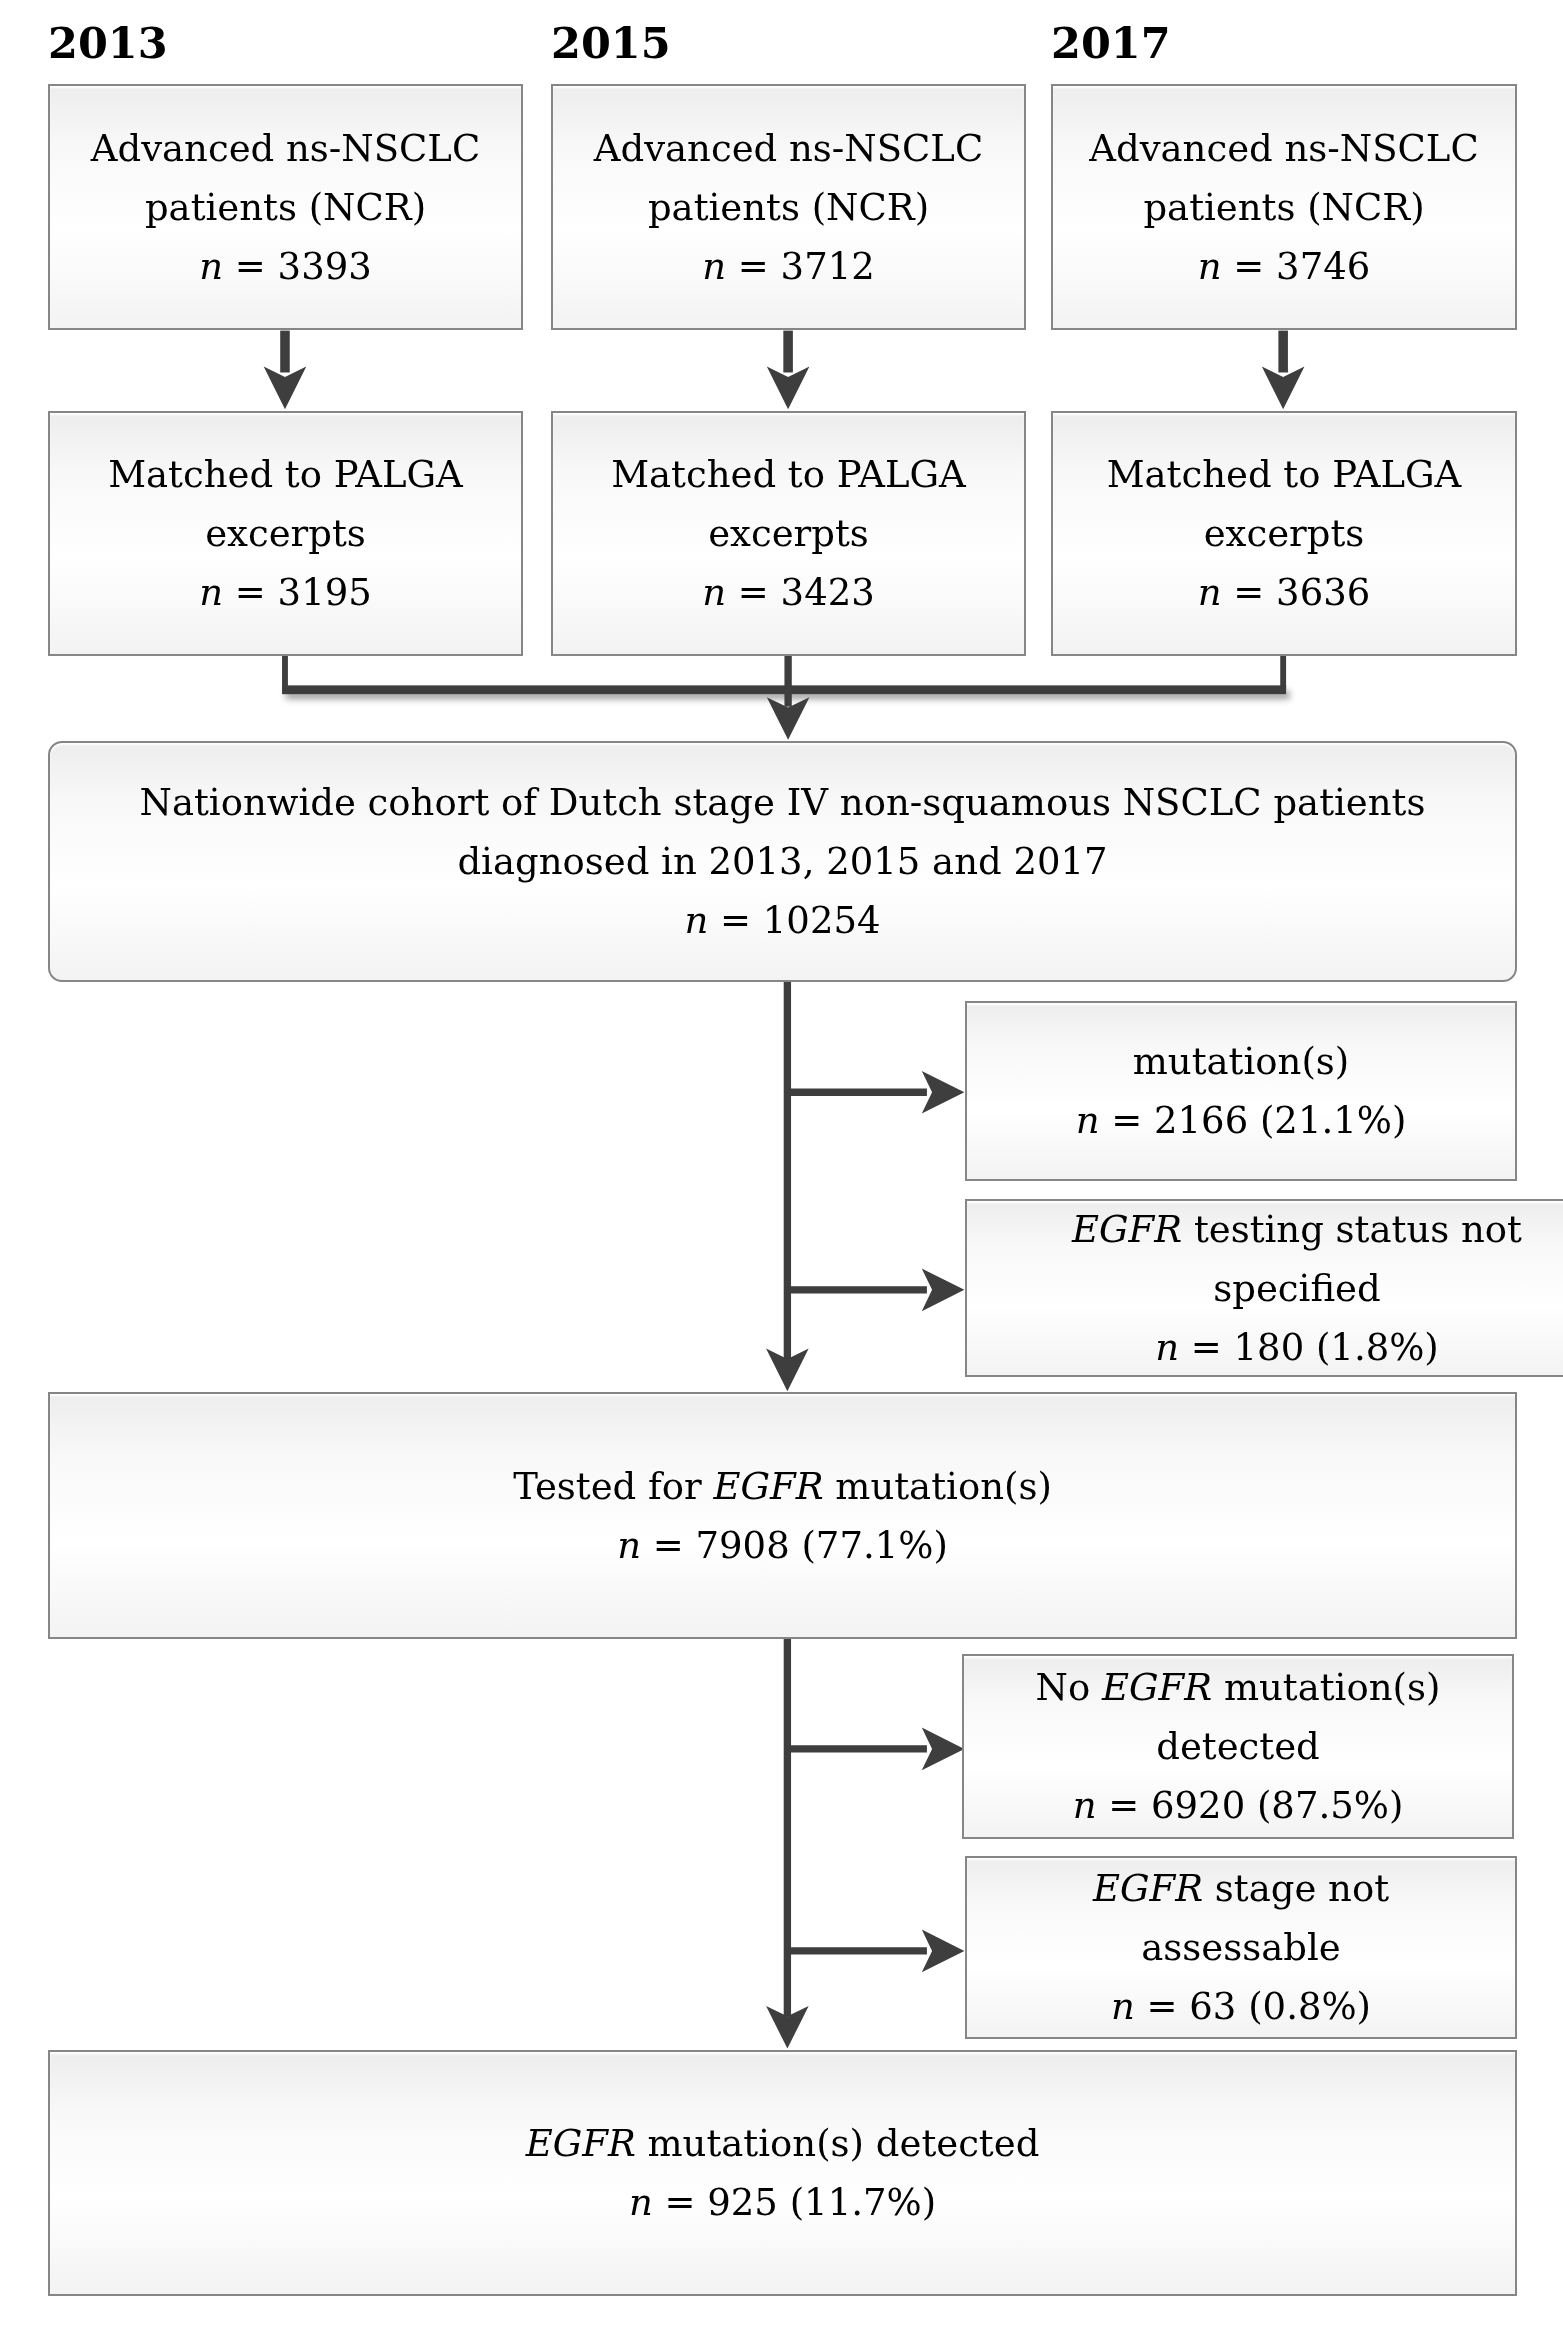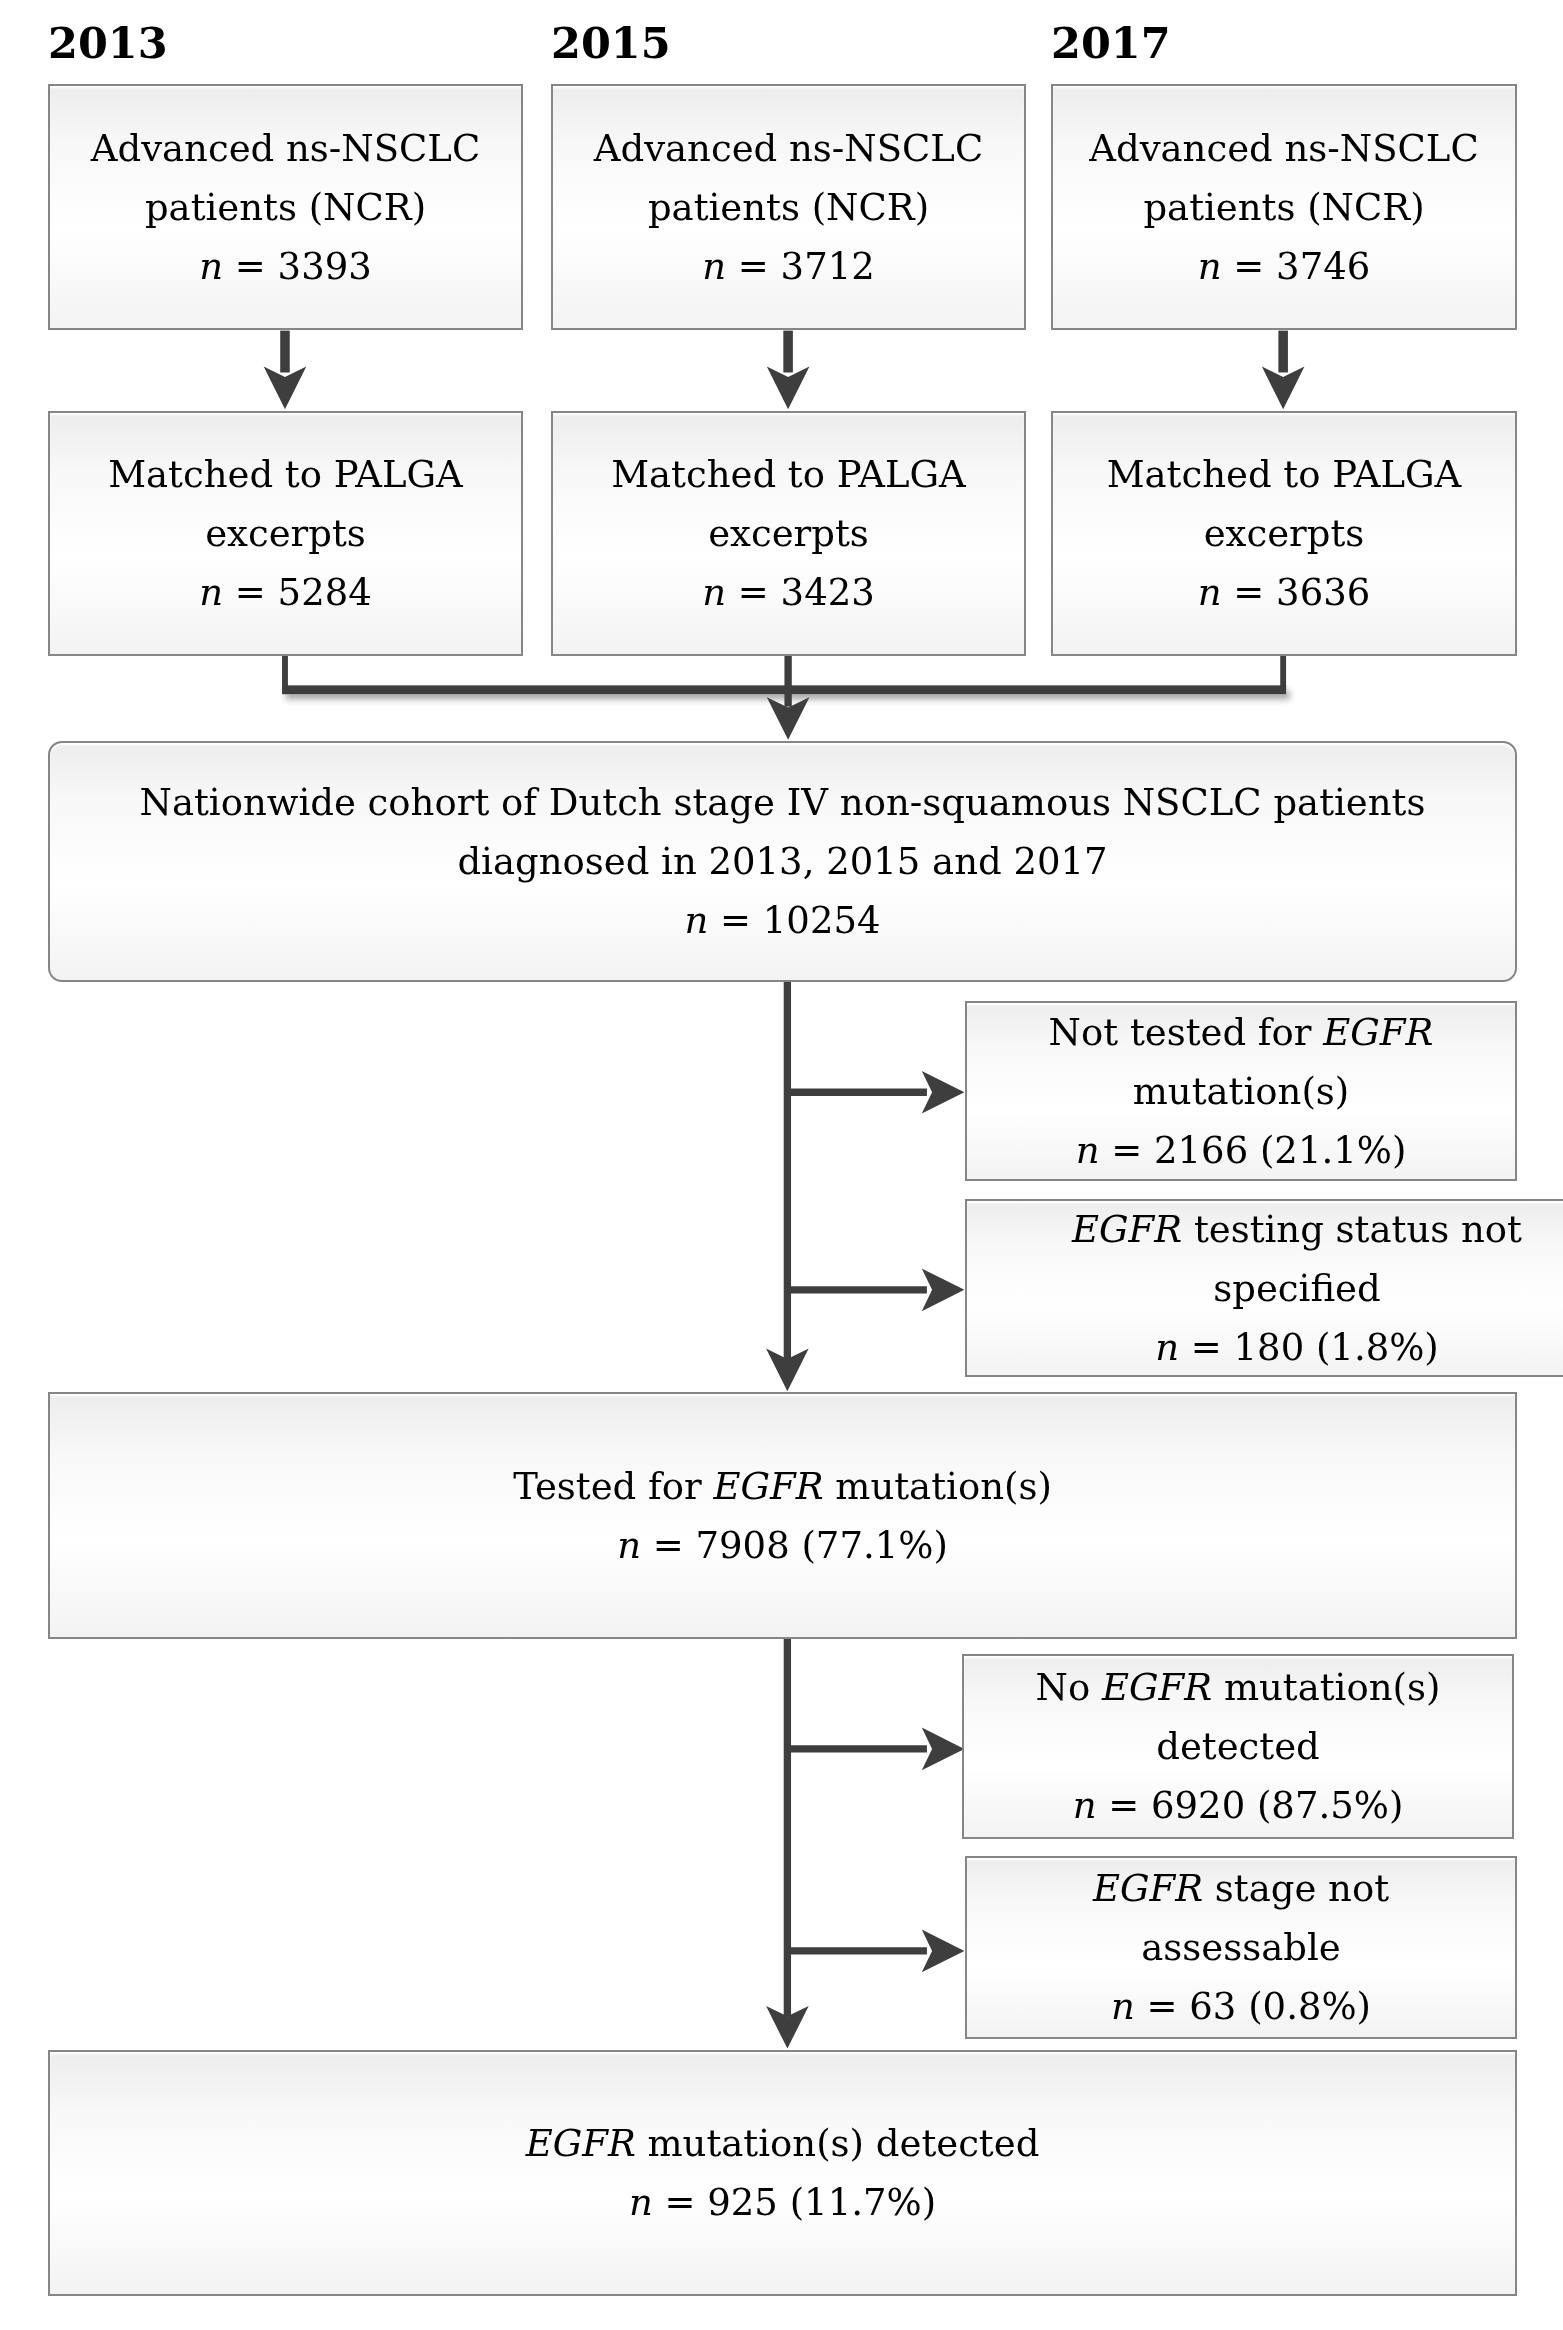--- a/index.html
+++ b/index.html
@@ -127,41 +127,40 @@
     </div>
   <div class="box" style="left:1051px;top:84px; width:466px; height:246px;">
       <div class="line"><span>Advanced ns-NSCLC</span></div>
       <div class="line"><span>patients (NCR)</span></div>
       <div class="line"><span class="it">n</span><span> = 3746</span></div>
     </div>
 
   <div class="box" style="left:48px;  top:411px; width:475px; height:245px;">
       <div class="line"><span>Matched to PALGA</span></div>
       <div class="line"><span>excerpts</span></div>
-      <div class="line"><span class="it">n</span><span> = 5284</span></div>
+      <div class="line"><span class="it">n</span><span> = 3195</span></div>
     </div>
   <div class="box" style="left:551px; top:411px; width:475px; height:245px;">
       <div class="line"><span>Matched to PALGA</span></div>
       <div class="line"><span>excerpts</span></div>
       <div class="line"><span class="it">n</span><span> = 3423</span></div>
     </div>
   <div class="box" style="left:1051px;top:411px; width:466px; height:245px;">
       <div class="line"><span>Matched to PALGA</span></div>
       <div class="line"><span>excerpts</span></div>
       <div class="line"><span class="it">n</span><span> = 3636</span></div>
     </div>
 
   <div class="box" style="left:48px; top:741px; width:1469px; height:241px;border-radius:14px;">
       <div class="line"><span>Nationwide cohort of Dutch stage IV non-squamous NSCLC patients</span></div>
       <div class="line"><span>diagnosed in 2013, 2015 and 2017</span></div>
       <div class="line"><span class="it">n</span><span> = 10254</span></div>
     </div>
 
   <div class="box" style="left:965px;top:1001px; width:552px; height:180px;">
-      <div class="line"><span>Not tested for </span><span class="it">EGFR</span></div>
       <div class="line"><span>mutation(s)</span></div>
       <div class="line"><span class="it">n</span><span> = 2166 (21.1%)</span></div>
     </div>
   <div class="box" style="left:965px;top:1199px; width:664px; height:178px;">
       <div class="line"><span class="it">EGFR</span><span> testing status not</span></div>
       <div class="line"><span>specified</span></div>
       <div class="line"><span class="it">n</span><span> = 180 (1.8%)</span></div>
     </div>
 
   <div class="box" style="left:48px; top:1392px; width:1469px; height:247px;">

